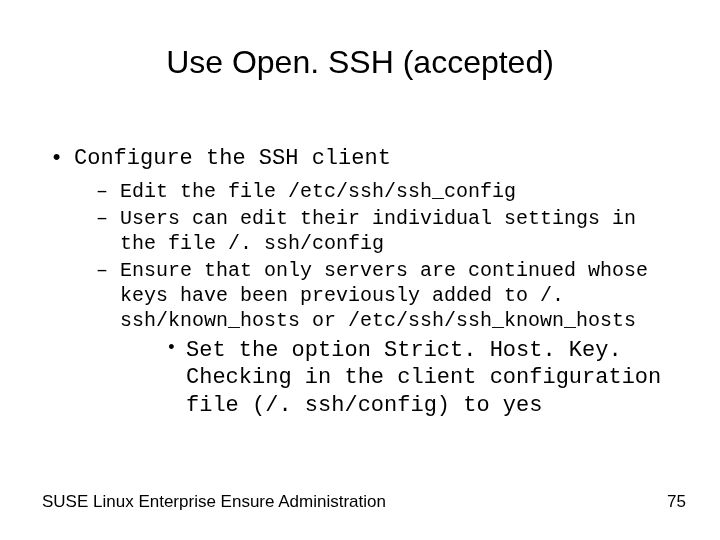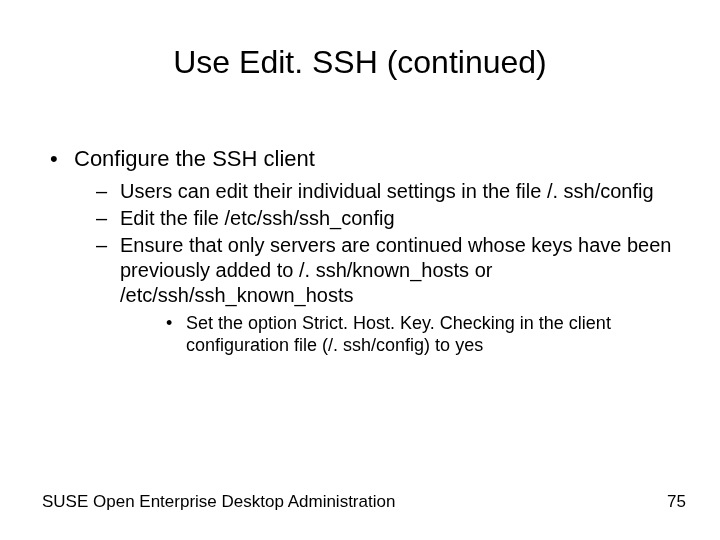--- a/index.html
+++ b/index.html
@@ -37,20 +37,21 @@
   }
   ul.l1 {
     list-style: none;
     margin: 0;
     padding: 0;
   }
   ul.l1 > li {
     position: relative;
     padding-left: 28px;
     margin-bottom: 6px;
+    font-family: Liberation Mono, monospace;
   }
   ul.l1 > li::before {
     content: "•";
     position: absolute;
     left: 4px;
     top: 0;
     font-size: 22px;
   }
   ul.l2 {
     list-style: none;
@@ -72,21 +73,21 @@
   }
   ul.l3 {
     list-style: none;
     margin: 4px 0 0 0;
     padding: 0;
   }
   ul.l3 > li {
     position: relative;
     padding-left: 66px;
     margin-bottom: 6px;
-    font-size: 18px;
+    font-size: 22px;
     line-height: 1.25;
   }
   ul.l3 > li::before {
     content: "•";
     position: absolute;
     left: 46px;
     top: 0;
     font-size: 18px;
   }
   .footer-left {
@@ -100,42 +101,42 @@
     right: 34px;
     bottom: 28px;
     font-size: 17px;
   }
 </style>
 </head>
 <body>
 
 <div class="slide">
 
-  <div class="title">Use Edit. SSH (continued)</div>
+  <div class="title">Use Open. SSH (accepted)</div>
 
   <div class="body">
     <ul class="l1">
       <li>
         <span>Configure the SSH client</span>
         <ul class="l2">
           <li>
-            <span>Users can edit their individual settings in the file /. ssh/config</span>
+            <span>Edit the file /etc/ssh/ssh_config</span>
           </li>
           <li>
-            <span>Edit the file /etc/ssh/ssh_config</span>
+            <span>Users can edit their individual settings in the file /. ssh/config</span>
           </li>
           <li>
             <span>Ensure that only servers are continued whose keys have been previously added to /. ssh/known_hosts or /etc/ssh/ssh_known_hosts</span>
             <ul class="l3">
               <li>
                 <span>Set the option Strict. Host. Key. Checking in the client configuration file (/. ssh/config) to yes</span>
               </li>
             </ul>
           </li>
         </ul>
       </li>
     </ul>
   </div>
 
-  <div class="footer-left">SUSE Open Enterprise Desktop Administration</div>
+  <div class="footer-left">SUSE Linux Enterprise Ensure Administration</div>
   <div class="footer-right">75</div>
 
 </div>
 
 </body></html>

